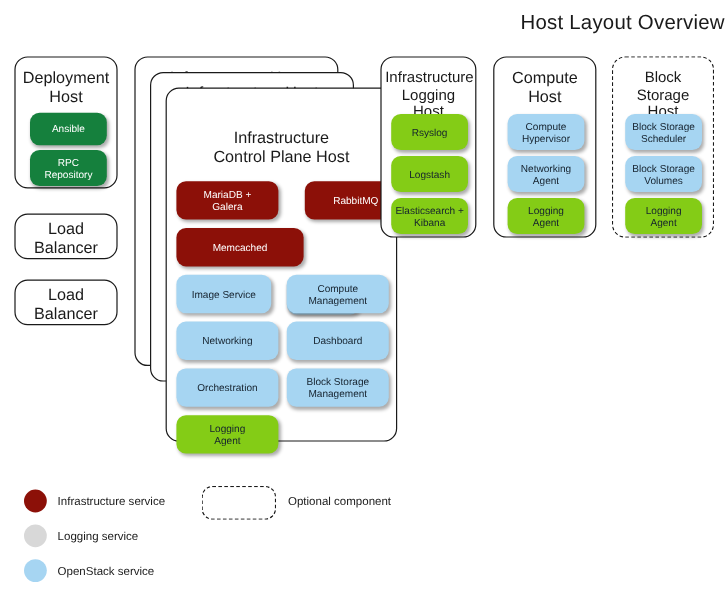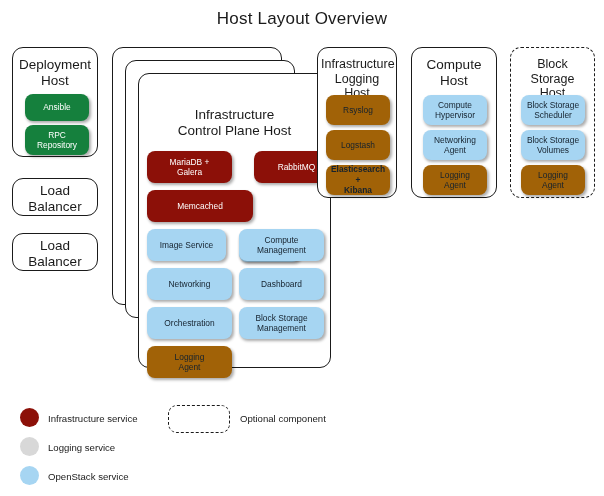--- a/index.html
+++ b/index.html
@@ -20,21 +20,21 @@
     width: 604px;
     height: 496px;
   }
 
   
   #diagram-title {
     position: absolute;
     left: 0;
     top: 9px;
     width: 604px;
-    text-align: center;
+    text-align: right;
     font-size: 17px;
     color: #1a1a1a;
     letter-spacing: .2px;
   }
 
   
   .host-card {
     position: absolute;
     background: #ffffff;
     border: 1.4px solid #1a1a1a;
@@ -75,21 +75,21 @@
   }
   .pill.infra {
     background: #8c1008;
     color: #ffffff;
   }
   .pill.openstack {
     background: #a6d5f2;
     color: #15222e;
   }
   .pill.logging {
-    background: #a16207;
+    background: #84cc16;
     color: #15222e;
   }
   .pill.deploy {
     background: #15803d;
     color: #ffffff;
   }
 
   
   .legend-dot {
     position: absolute;
@@ -225,21 +225,21 @@
     <div class="host-title small">
       <span>Infrastructure</span><br>
       <span>Logging Host</span>
     </div>
     <div class="pill logging" style="left:8px; top:47px; width:64px; height:30px;">
       <span>Rsyslog</span>
     </div>
     <div class="pill logging" style="left:8px; top:82px; width:64px; height:30px;">
       <span>Logstash</span>
     </div>
-    <div class="pill logging" style="left:8px; top:117px; width:64px; height:30px;font-weight:bold;">
+    <div class="pill logging" style="left:8px; top:117px; width:64px; height:30px;">
       <span>
         <span>Elasticsearch +</span><br>
         <span>Kibana</span>
       </span>
     </div>
   </div>
 
   <div class="host-card" style="left:411px; top:47px; width:86px; height:151px;">
     <div class="host-title">
       <span>Compute</span><br>

